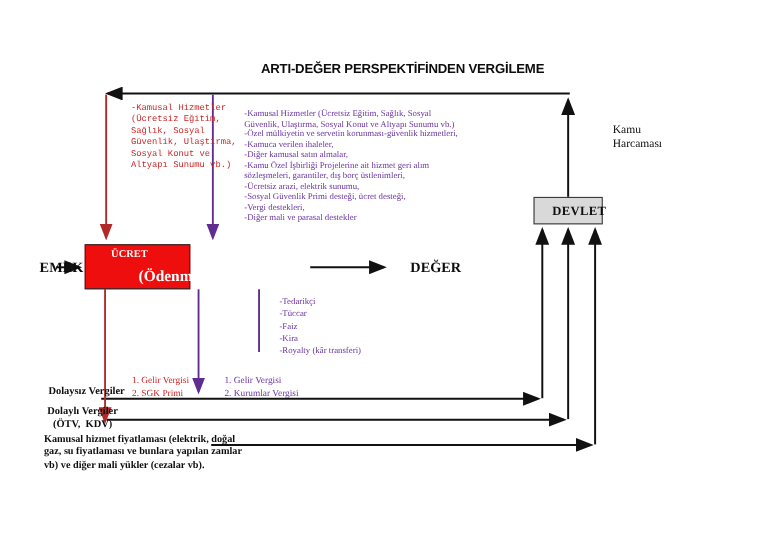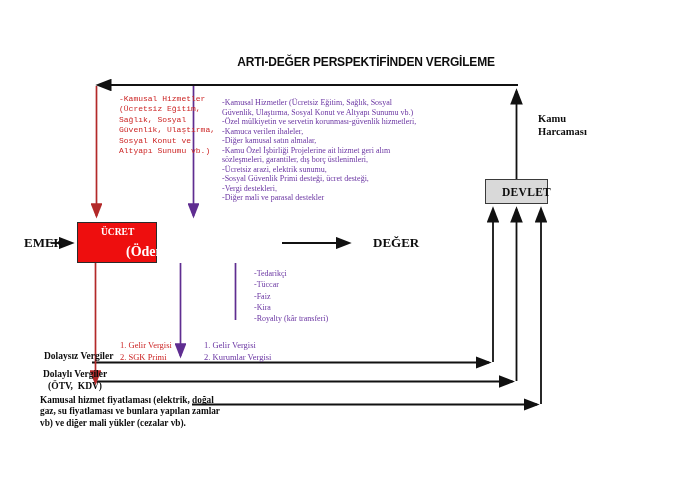--- a/index.html
+++ b/index.html
@@ -14,30 +14,30 @@
     left:0;top:55px;width:700px;text-align:center;
     font-family:"Liberation Sans", sans-serif;font-weight:bold;font-size:12px;
     letter-spacing:-0.2px;color:#0d0d0d;
   }
 
   .flow-label{font-weight:bold;font-size:13px;color:#0d0d0d;}
 
   .box{box-sizing:border-box;border:1px solid #2a2a2a;color:#ffffff;font-weight:bold;}
   .box .bx-title{font-size:9.5px;padding:4px 0 0 7px;}
   .box .bx-sub{font-size:14px;padding:7px 0 0 7px;white-space:nowrap;margin-left:25px;}
-  .ucret-box{left:77px;top:222px;width:80px;height:41px;background:var(--red-box,#ee0e0e);}
+  .ucret-box{left:77px;top:222px;width:96px;height:41px;background:var(--red-box,#ee0e0e);}
   .arti-box{left:157px;top:222px;width:124px;height:41px;background:var(--purple-box,#7030a0);}
 
   .devlet-box{
     left:485px;top:179px;width:63px;height:25px;background:#d9d9d9;border:1px solid #3a3a3a;
     display:flex;align-items:center;justify-content:flex-start;
     font-weight:bold;font-size:11.5px;color:#0d0d0d;letter-spacing:0.3px;box-sizing:border-box;
   }
 
-  .kamu-label{left:522px;top:112px;font-weight:bold;font-size:10.5px;line-height:13px;color:#0d0d0d;}
+  .kamu-label{left:541px;top:112px;font-weight:normal;font-size:10.5px;line-height:13px;color:#0d0d0d;}
 
   .red-block{left:103px;top:94px;width:100px;font-size:8px;line-height:10.4px;color:var(--red-text,#cc2525);font-family:Liberation Mono, monospace;}
   .purple-block{left:206px;top:98px;width:310px;font-size:8px;line-height:9.5px;color:var(--purple-text,#6a35a2);}
   .channels{left:238px;top:268px;font-size:8px;line-height:11.3px;color:var(--purple-text,#6a35a2);}
 
   .wage-taxes{left:104px;top:340px;font-size:8.5px;line-height:11.5px;color:var(--red-text,#cc2525);}
   .surplus-taxes{left:188px;top:340px;font-size:8.5px;line-height:11.5px;color:var(--purple-text,#6a35a2);}
 
   .bold-label{font-weight:bold;font-size:9.5px;color:#0d0d0d;line-height:11.5px;}
   .dolaysiz{left:28px;top:351px;}
@@ -81,21 +81,21 @@
     <line x1="96.5" y1="86" x2="96.5" y2="216" stroke="#b32929" stroke-width="1.7" marker-end="url(#mr)"></line>
     <line x1="95.5" y1="263" x2="95.5" y2="383" stroke="#b32929" stroke-width="1.7" marker-end="url(#mr)"></line>
 
     <line x1="193.5" y1="86" x2="193.5" y2="216" stroke="#5f2d91" stroke-width="1.7" marker-end="url(#mp)"></line>
     <line x1="180.5" y1="263" x2="180.5" y2="356" stroke="#5f2d91" stroke-width="1.7" marker-end="url(#mp)"></line>
     <line x1="235.5" y1="263" x2="235.5" y2="320" stroke="#5f2d91" stroke-width="1.7"></line>
   </svg>
 
   <div class="abs title">ARTI-DEĞER PERSPEKTİFİNDEN VERGİLEME</div>
 
-  <div class="abs flow-label" style="left:8px;top:235px;">EMEK</div>
+  <div class="abs flow-label" style="left:20px;top:235px;">EMEK</div>
 
   <div class="abs flow-label" style="left:357px;top:235px;">DEĞER</div>
 
   <div class="abs box ucret-box">
     <div class="bx-title">ÜCRET</div>
     <div class="bx-sub">(Ödenmiş Emek)</div>
   </div>
 
 
   <div class="abs devlet-box">

